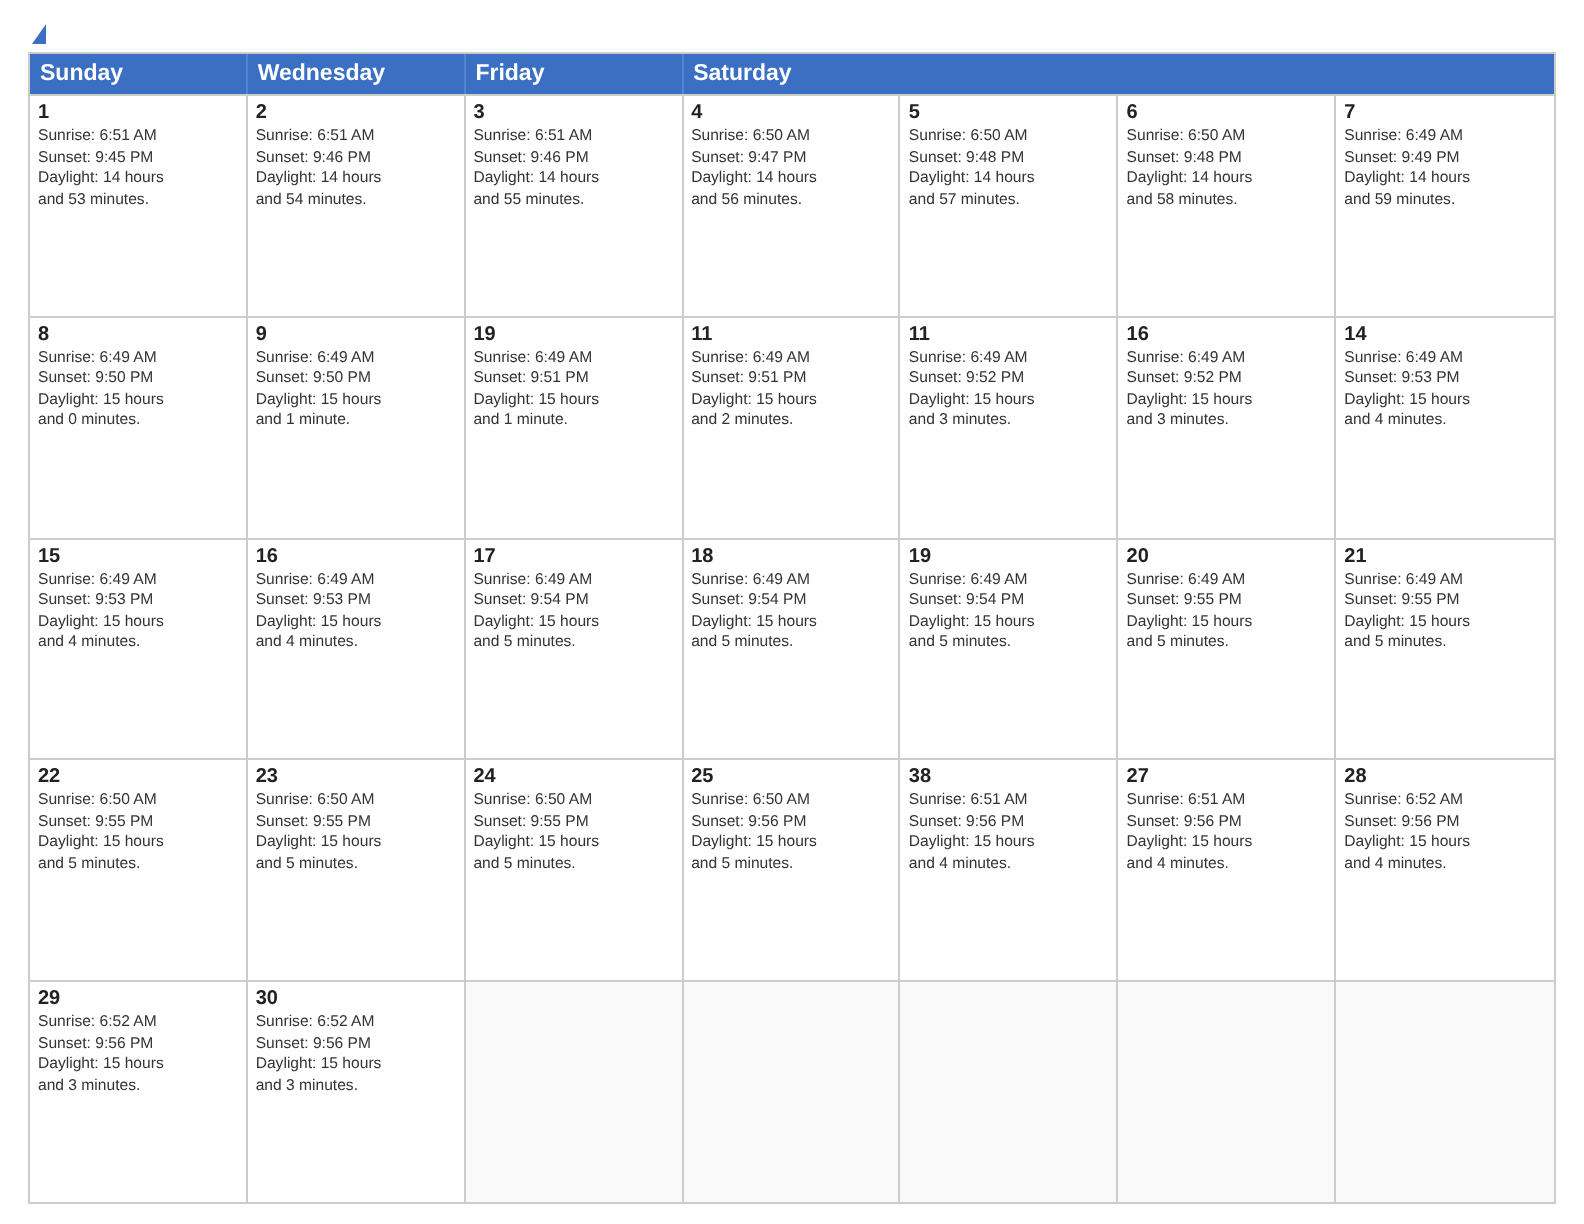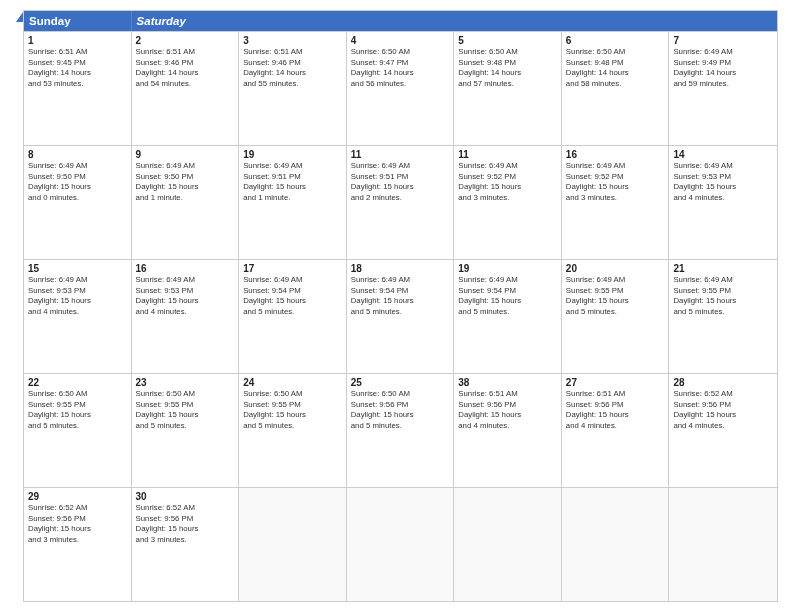--- a/index.html
+++ b/index.html
@@ -8,21 +8,21 @@
       height: 612px;
       font-family: Arial, sans-serif;
       background: #fff;
       overflow: hidden;
     }
     .page {
       width: 792px;
       height: 612px;
       padding: 10px 14px 10px 14px;
       display: flex;
-      flex-direction: row;
+      flex-direction: column;
     }
     .header {
       display: flex;
       align-items: flex-start;
       justify-content: space-between;
       margin-bottom: 4px;
     }
     .title-block {
       text-align: right;
     }
@@ -49,21 +49,21 @@
       background: #3a6fc4;
     }
     .cal-header-cell {
       color: #fff;
       font-size: 11.5px;
       font-weight: bold;
       padding: 4px 5px;
       text-align: left;
       border-right: 1px solid #5585cc;
     }
-    .cal-header-cell:last-child { border-right: none; font-style: italic; }
+    .cal-header-cell:last-child { border-right: none; }
     .cal-body {
       flex: 1;
       display: flex;
       flex-direction: column;
     }
     .cal-week {
       display: grid;
       grid-template-columns: repeat(7, 1fr);
       flex: 1;
       border-top: 1px solid #ccc;
@@ -119,20 +119,22 @@
     </div>
     <div class="title-block">
       <div class="title-main"></div>
       <div class="title-sub"></div>
     </div>
   </div>
 
   <div class="calendar">
     <div class="cal-header-row">
     <div class="cal-header-cell">Sunday</div>
+        <div class="cal-header-cell">Wednesday</div>
+        <div class="cal-header-cell">Friday</div>
         <div class="cal-header-cell">Saturday</div>
       </div>
     <div class="cal-body">
     <div class="cal-week">
           <div class="cal-cell">
             <span class="cell-day">1</span>
             <div class="cell-info" style="white-space: pre-line;">Sunrise: 6:51 AM
 Sunset: 9:45 PM
 Daylight: 14 hours
 and 53 minutes.</div>

